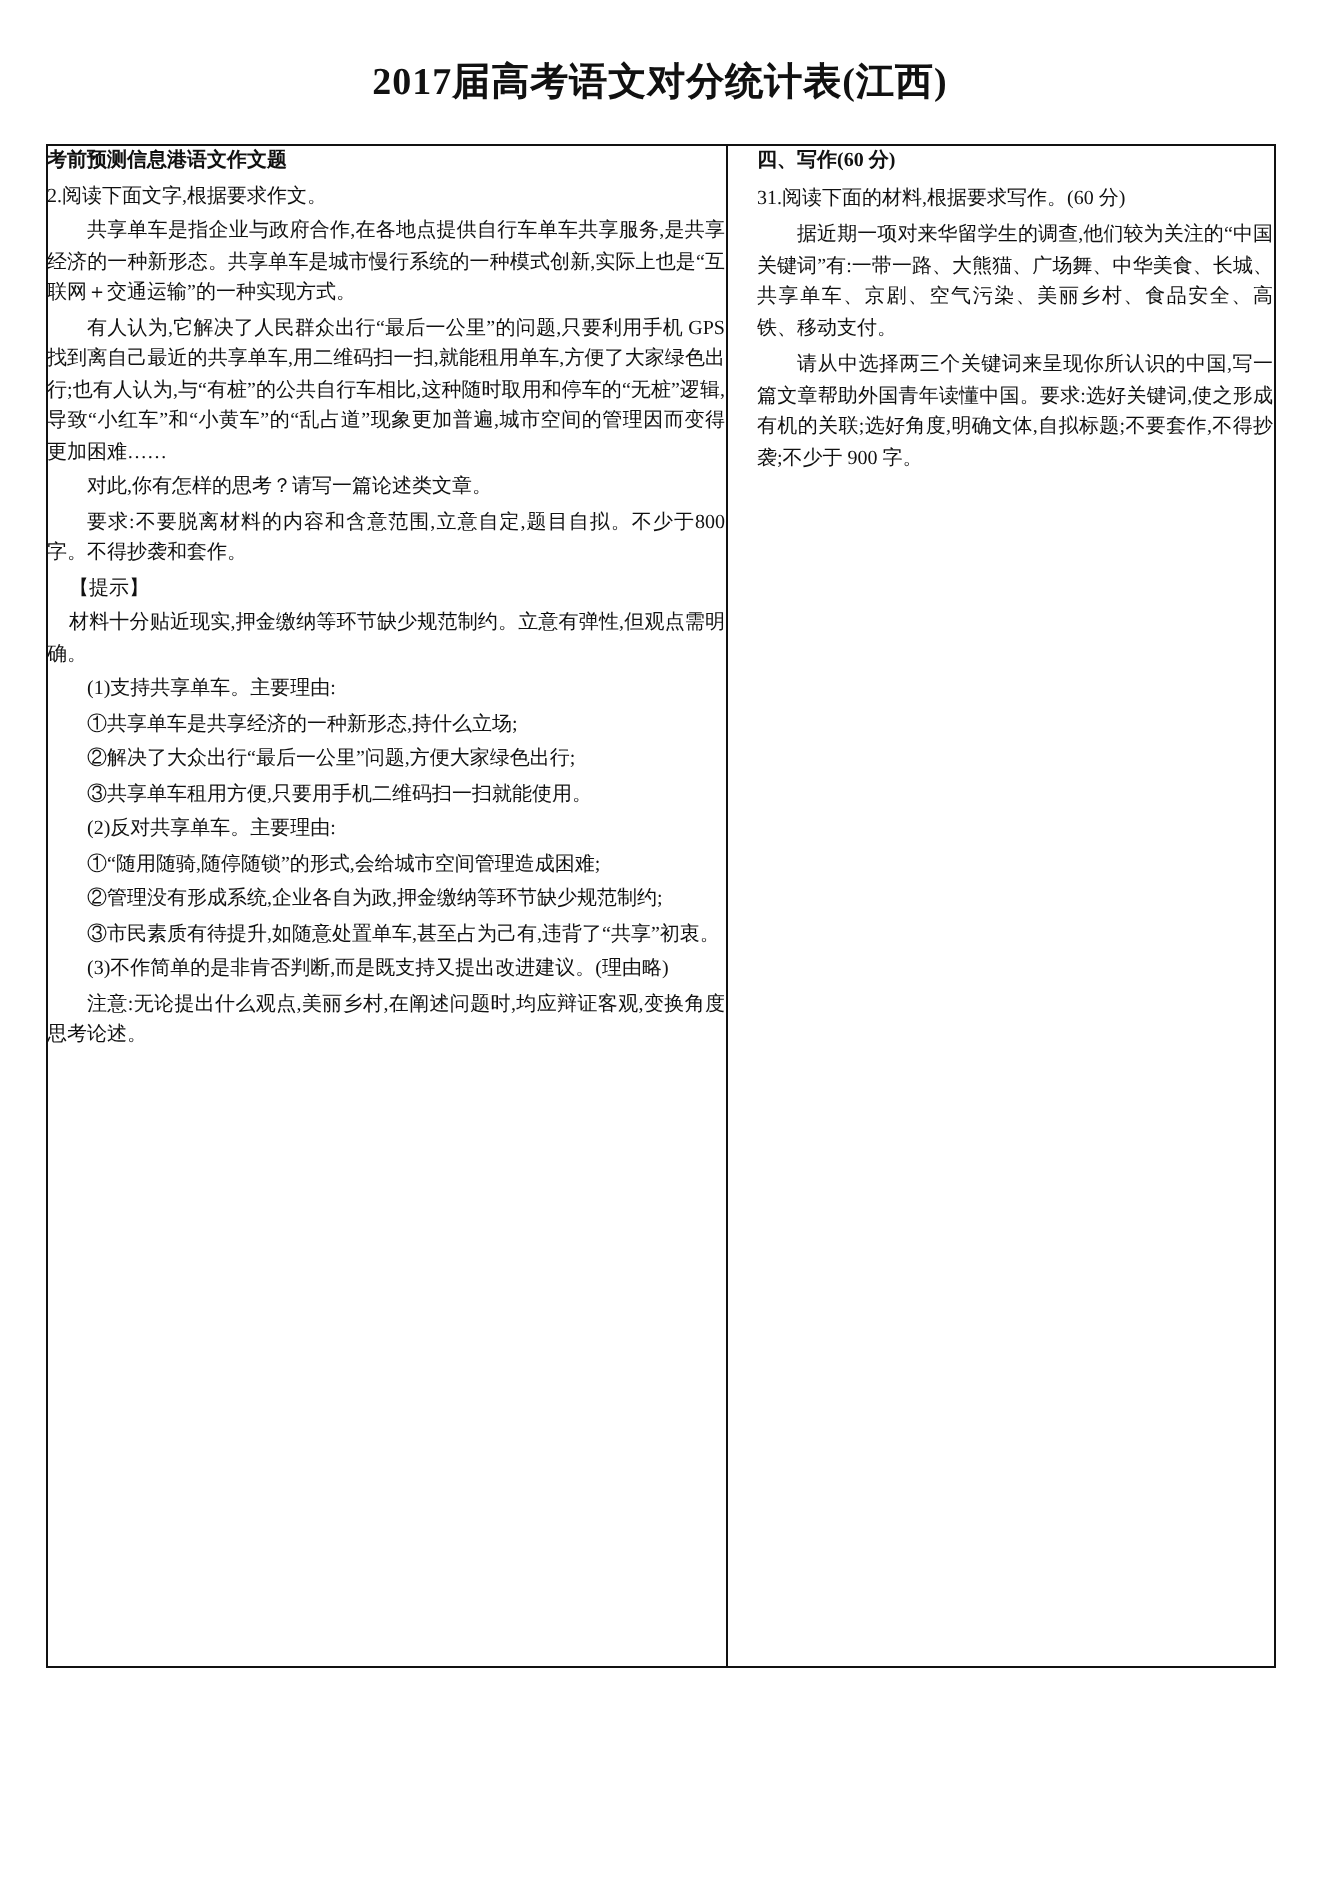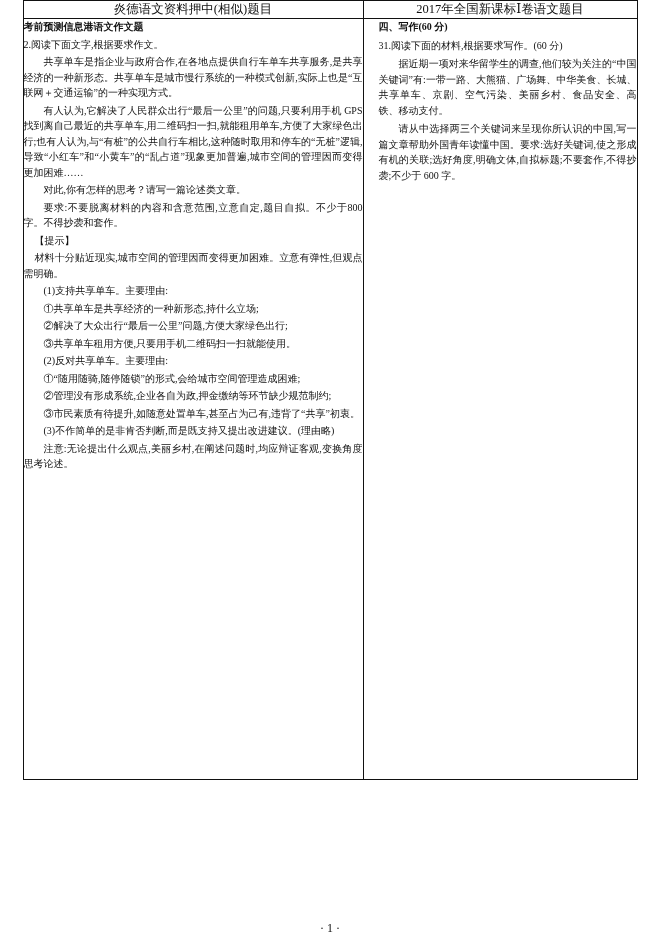--- a/index.html
+++ b/index.html
@@ -73,53 +73,50 @@
     font-size: 12px;
     color: #111111;
   }
   .right-block p { margin-bottom: 3px; margin-left: 15px; }
 </style>
 </head>
 <body>
 
 <div class="page">
 
+  <div class="doc-title">2017届高考语文对分统计表(江西)</div>
 
   <table class="main">
     <tbody>
-        <tr>
-      <th class="head-cell col-left">炎德语文资料押中(相似)题目</th>
-      <th class="head-cell col-right">2017年全国新课标Ⅰ卷语文题目</th>
-    </tr>
     <tr>
       <td class="body-cell col-left">
         <p class="ind0 bold">考前预测信息港语文作文题</p>
         <p class="ind0">2.阅读下面文字,根据要求作文。</p>
         <p class="ind2">共享单车是指企业与政府合作,在各地点提供自行车单车共享服务,是共享经济的一种新形态。共享单车是城市慢行系统的一种模式创新,实际上也是“互联网＋交通运输”的一种实现方式。</p>
         <p class="ind2">有人认为,它解决了人民群众出行“最后一公里”的问题,只要利用手机 GPS 找到离自己最近的共享单车,用二维码扫一扫,就能租用单车,方便了大家绿色出行;也有人认为,与“有桩”的公共自行车相比,这种随时取用和停车的“无桩”逻辑,导致“小红车”和“小黄车”的“乱占道”现象更加普遍,城市空间的管理因而变得更加困难……</p>
         <p class="ind2">对此,你有怎样的思考？请写一篇论述类文章。</p>
         <p class="ind2">要求:不要脱离材料的内容和含意范围,立意自定,题目自拟。不少于800字。不得抄袭和套作。</p>
         <p class="ind1">【提示】</p>
-        <p class="ind1">材料十分贴近现实,城市空间的管理因而变得更加困难。立意有弹性,但观点需明确。</p>
+        <p class="ind1">材料十分贴近现实,押金缴纳等环节缺少规范制约。立意有弹性,但观点需明确。</p>
         <p class="ind2">(1)支持共享单车。主要理由:</p>
         <p class="ind2">①共享单车是共享经济的一种新形态,持什么立场;</p>
         <p class="ind2">②解决了大众出行“最后一公里”问题,方便大家绿色出行;</p>
         <p class="ind2">③共享单车租用方便,只要用手机二维码扫一扫就能使用。</p>
         <p class="ind2">(2)反对共享单车。主要理由:</p>
         <p class="ind2">①“随用随骑,随停随锁”的形式,会给城市空间管理造成困难;</p>
         <p class="ind2">②管理没有形成系统,企业各自为政,押金缴纳等环节缺少规范制约;</p>
         <p class="ind2">③市民素质有待提升,如随意处置单车,甚至占为己有,违背了“共享”初衷。</p>
         <p class="ind2">(3)不作简单的是非肯否判断,而是既支持又提出改进建议。(理由略)</p>
         <p class="ind2">注意:无论提出什么观点,美丽乡村,在阐述问题时,均应辩证客观,变换角度思考论述。</p>
       </td>
       <td class="body-cell col-right right-block">
         <p class="ind0 bold">四、写作(60 分)</p>
         <p class="ind0">31.阅读下面的材料,根据要求写作。(60 分)</p>
         <p class="ind2">据近期一项对来华留学生的调查,他们较为关注的“中国关键词”有:一带一路、大熊猫、广场舞、中华美食、长城、共享单车、京剧、空气污染、美丽乡村、食品安全、高铁、移动支付。</p>
-        <p class="ind2">请从中选择两三个关键词来呈现你所认识的中国,写一篇文章帮助外国青年读懂中国。要求:选好关键词,使之形成有机的关联;选好角度,明确文体,自拟标题;不要套作,不得抄袭;不少于 600 字。</p>
+        <p class="ind2">请从中选择两三个关键词来呈现你所认识的中国,写一篇文章帮助外国青年读懂中国。要求:选好关键词,使之形成有机的关联;选好角度,明确文体,自拟标题;不要套作,不得抄袭;不少于 900 字。</p>
       </td>
     </tr>
   </tbody>
     </table>
 
   <div class="footer">· 1 ·</div>
 
 </div>
 
 </body></html>

